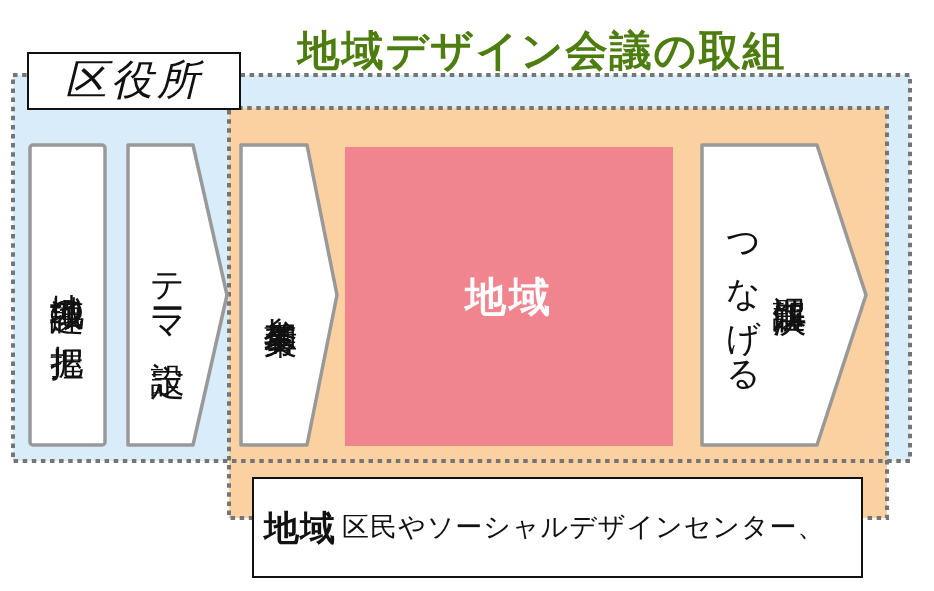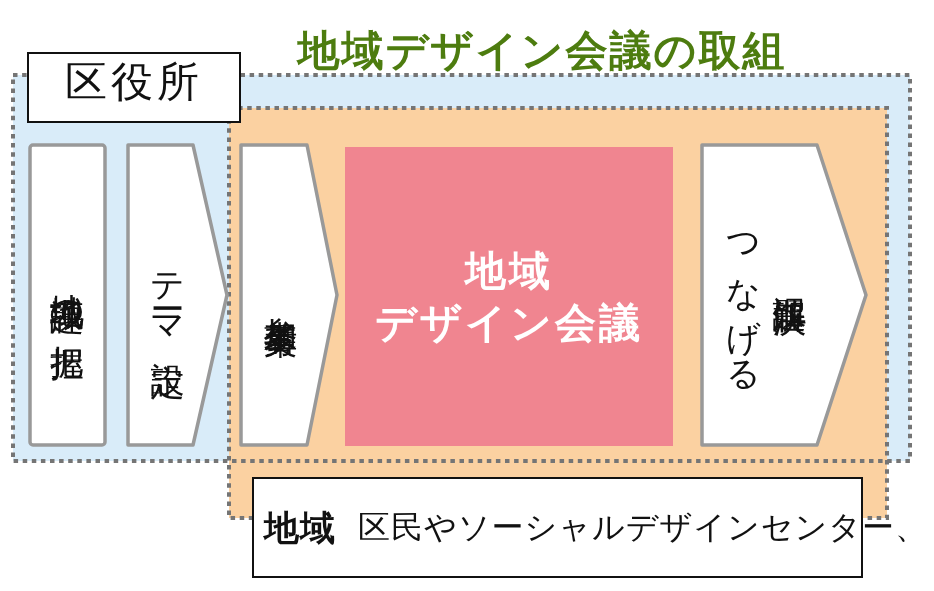--- a/index.html
+++ b/index.html
@@ -6,23 +6,23 @@
   .stage{
     position:relative;width:934px;height:591px;background:#ffffff;overflow:hidden;
     font-family:"Liberation Sans","DejaVu Sans",sans-serif;color:#111;
   }
   .bg-svg{position:absolute;left:0;top:0;width:934px;height:591px;}
   .title{
     position:absolute;top:23px;left:542px;transform:translateX(-50%);
     font-size:42px;font-weight:bold;letter-spacing:2px;white-space:nowrap;color:#4d7c0f;
   }
   .ward-box{
-    position:absolute;left:27px;top:52px;width:214px;height:71px;
+    position:absolute;left:27px;top:52px;width:214px;height:58px;
     background:#ffffff;border:2.5px solid #111;box-sizing:border-box;
-    display:flex;align-items:flex-start;justify-content:center;
+    display:flex;align-items:flex-end;justify-content:center;font-style:italic;
   }
   .ward-box span{font-size:42px;letter-spacing:4px;font-weight:400;}
   .vstep{
     position:absolute;writing-mode:vertical-rl;text-orientation:mixed;
     display:flex;flex-direction:row;justify-content:center;align-items:center;
     font-size:34px;letter-spacing:2.5px;color:#111;white-space:nowrap;
   }
   .step1{left:30px;top:145px;width:75px;height:300px;}
   .step2{left:126px;top:145px;width:84px;height:300px;}
   .step3{left:239px;top:145px;width:84px;height:300px;}
@@ -40,22 +40,22 @@
   }
   .legend-box{
     position:absolute;left:252px;top:477px;width:611px;height:101px;
     background:#ffffff;border:2.5px solid #111;box-sizing:border-box;
   }
   .legend-label{
     position:absolute;left:10px;top:50%;transform:translateY(-50%);
     font-size:35px;font-weight:bold;letter-spacing:1px;
   }
   .legend-desc{
-    position:absolute;left:104px;top:50%;transform:translateY(-50%);
-    font-size:32px;line-height:33.5px;letter-spacing:1px;white-space:nowrap;
+    position:absolute;left:88px;top:50%;transform:translateY(-50%);
+    font-size:27px;line-height:33.5px;letter-spacing:1px;white-space:nowrap;
   }
 </style>
 </head>
 <body>
 
 <div class="stage">
 
   <svg class="bg-svg" viewBox="0 0 934 591" aria-hidden="true">
 
     <rect x="13" y="75" width="897" height="386" fill="#d9ecf9"></rect>
@@ -78,21 +78,20 @@
   </div>
 
   <div class="vstep step1">地域課題の把握</div>
 
   <div class="vstep step2">テーマ設定</div>
 
   <div class="vstep step3">参加者募集</div>
 
   <div class="meeting-text">
     <div>地域</div>
-    <div>デザイン会議</div>
   </div>
 
   <div class="outcome">
     <div>課題解決に</div>
     <div>つなげる</div>
   </div>
 
   <div class="legend-box">
     <div class="legend-label">地域</div>
     <div class="legend-desc">

